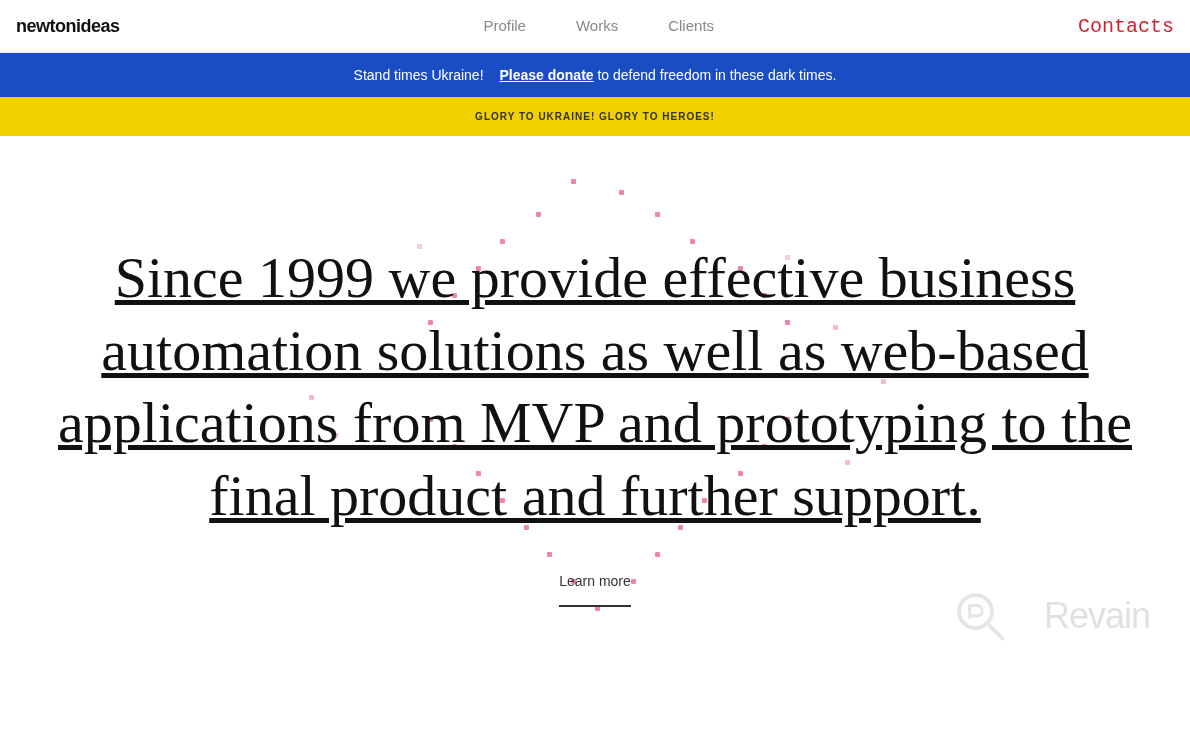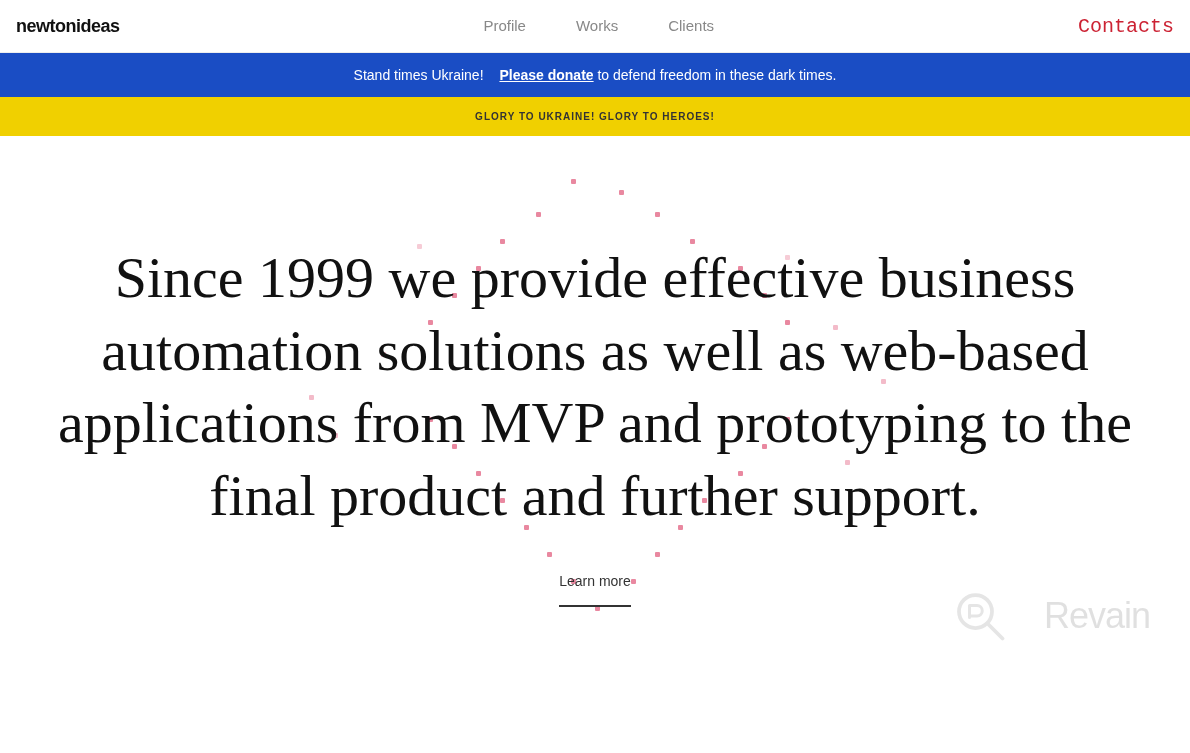--- a/index.html
+++ b/index.html
@@ -107,20 +107,21 @@
     .hero-text {
       text-align: center;
       max-width: 1100px;
       font-size: 58px;
       line-height: 1.25;
       color: #111;
       font-weight: 400;
       font-family: Georgia, serif;
       z-index: 2;
       position: relative;
+      text-decoration: underline;
     }
 
     .learn-more-container {
       margin-top: 40px;
       text-align: center;
       z-index: 2;
       position: relative;
     }
 
     .learn-more-link {

